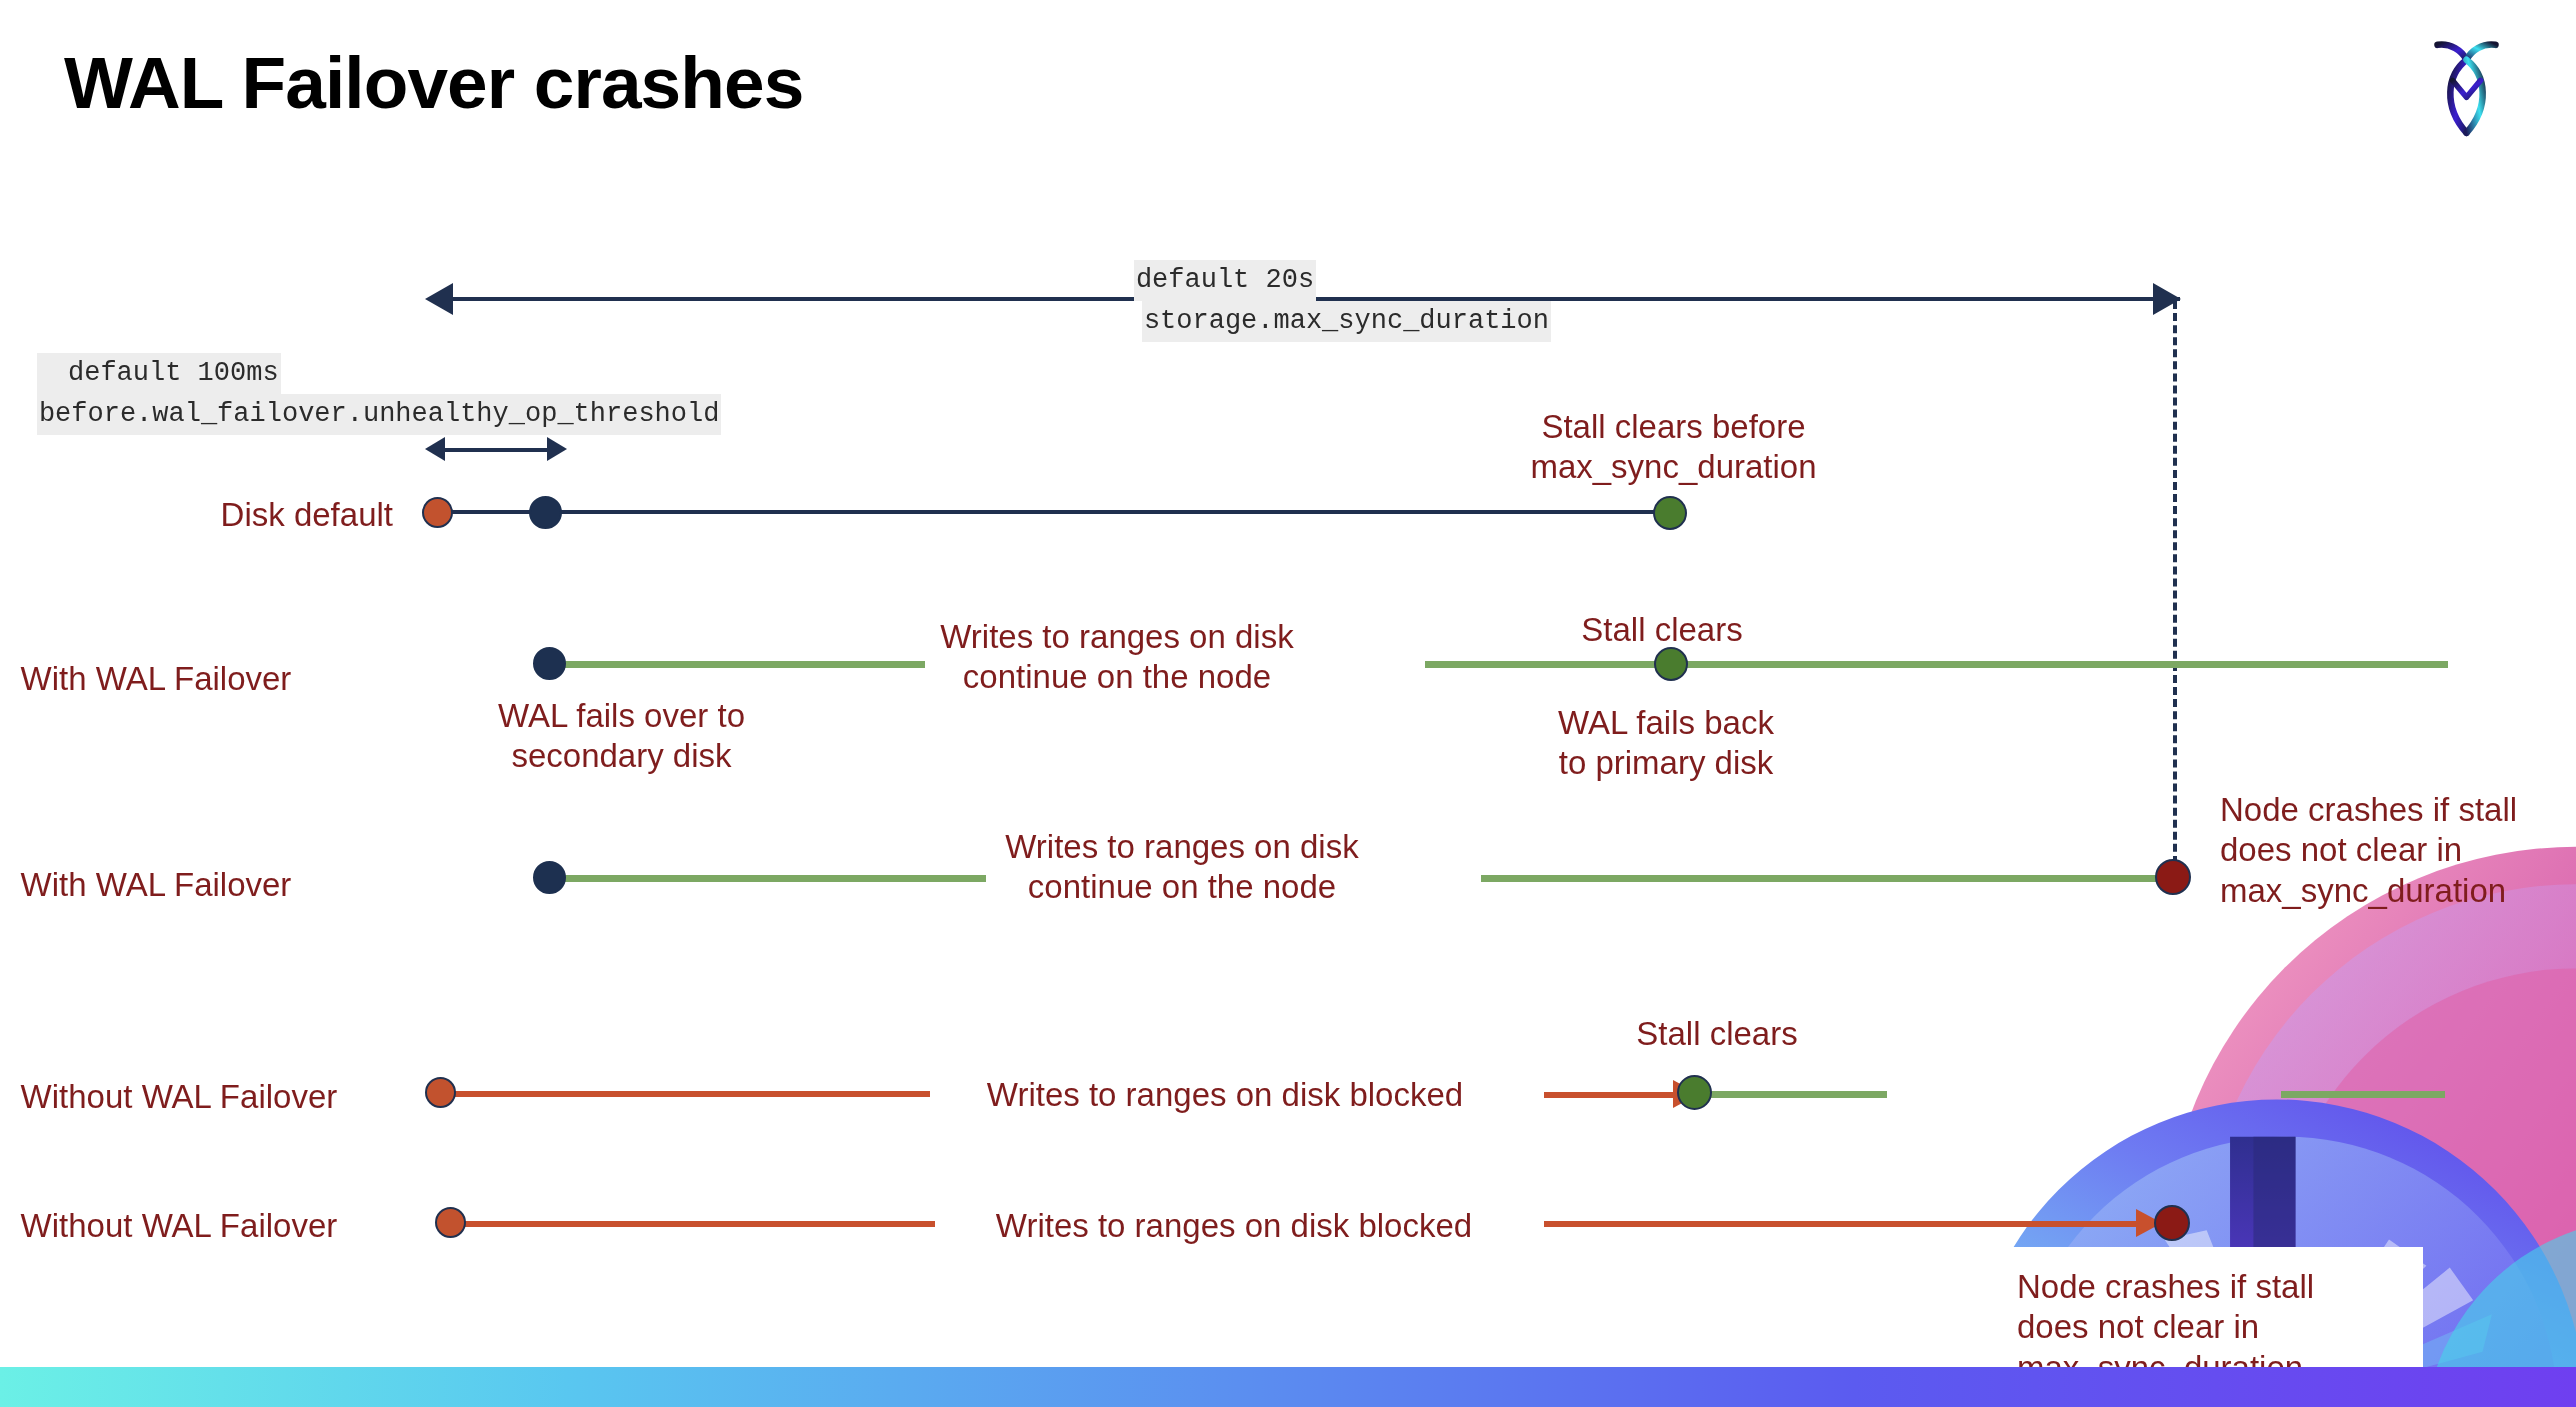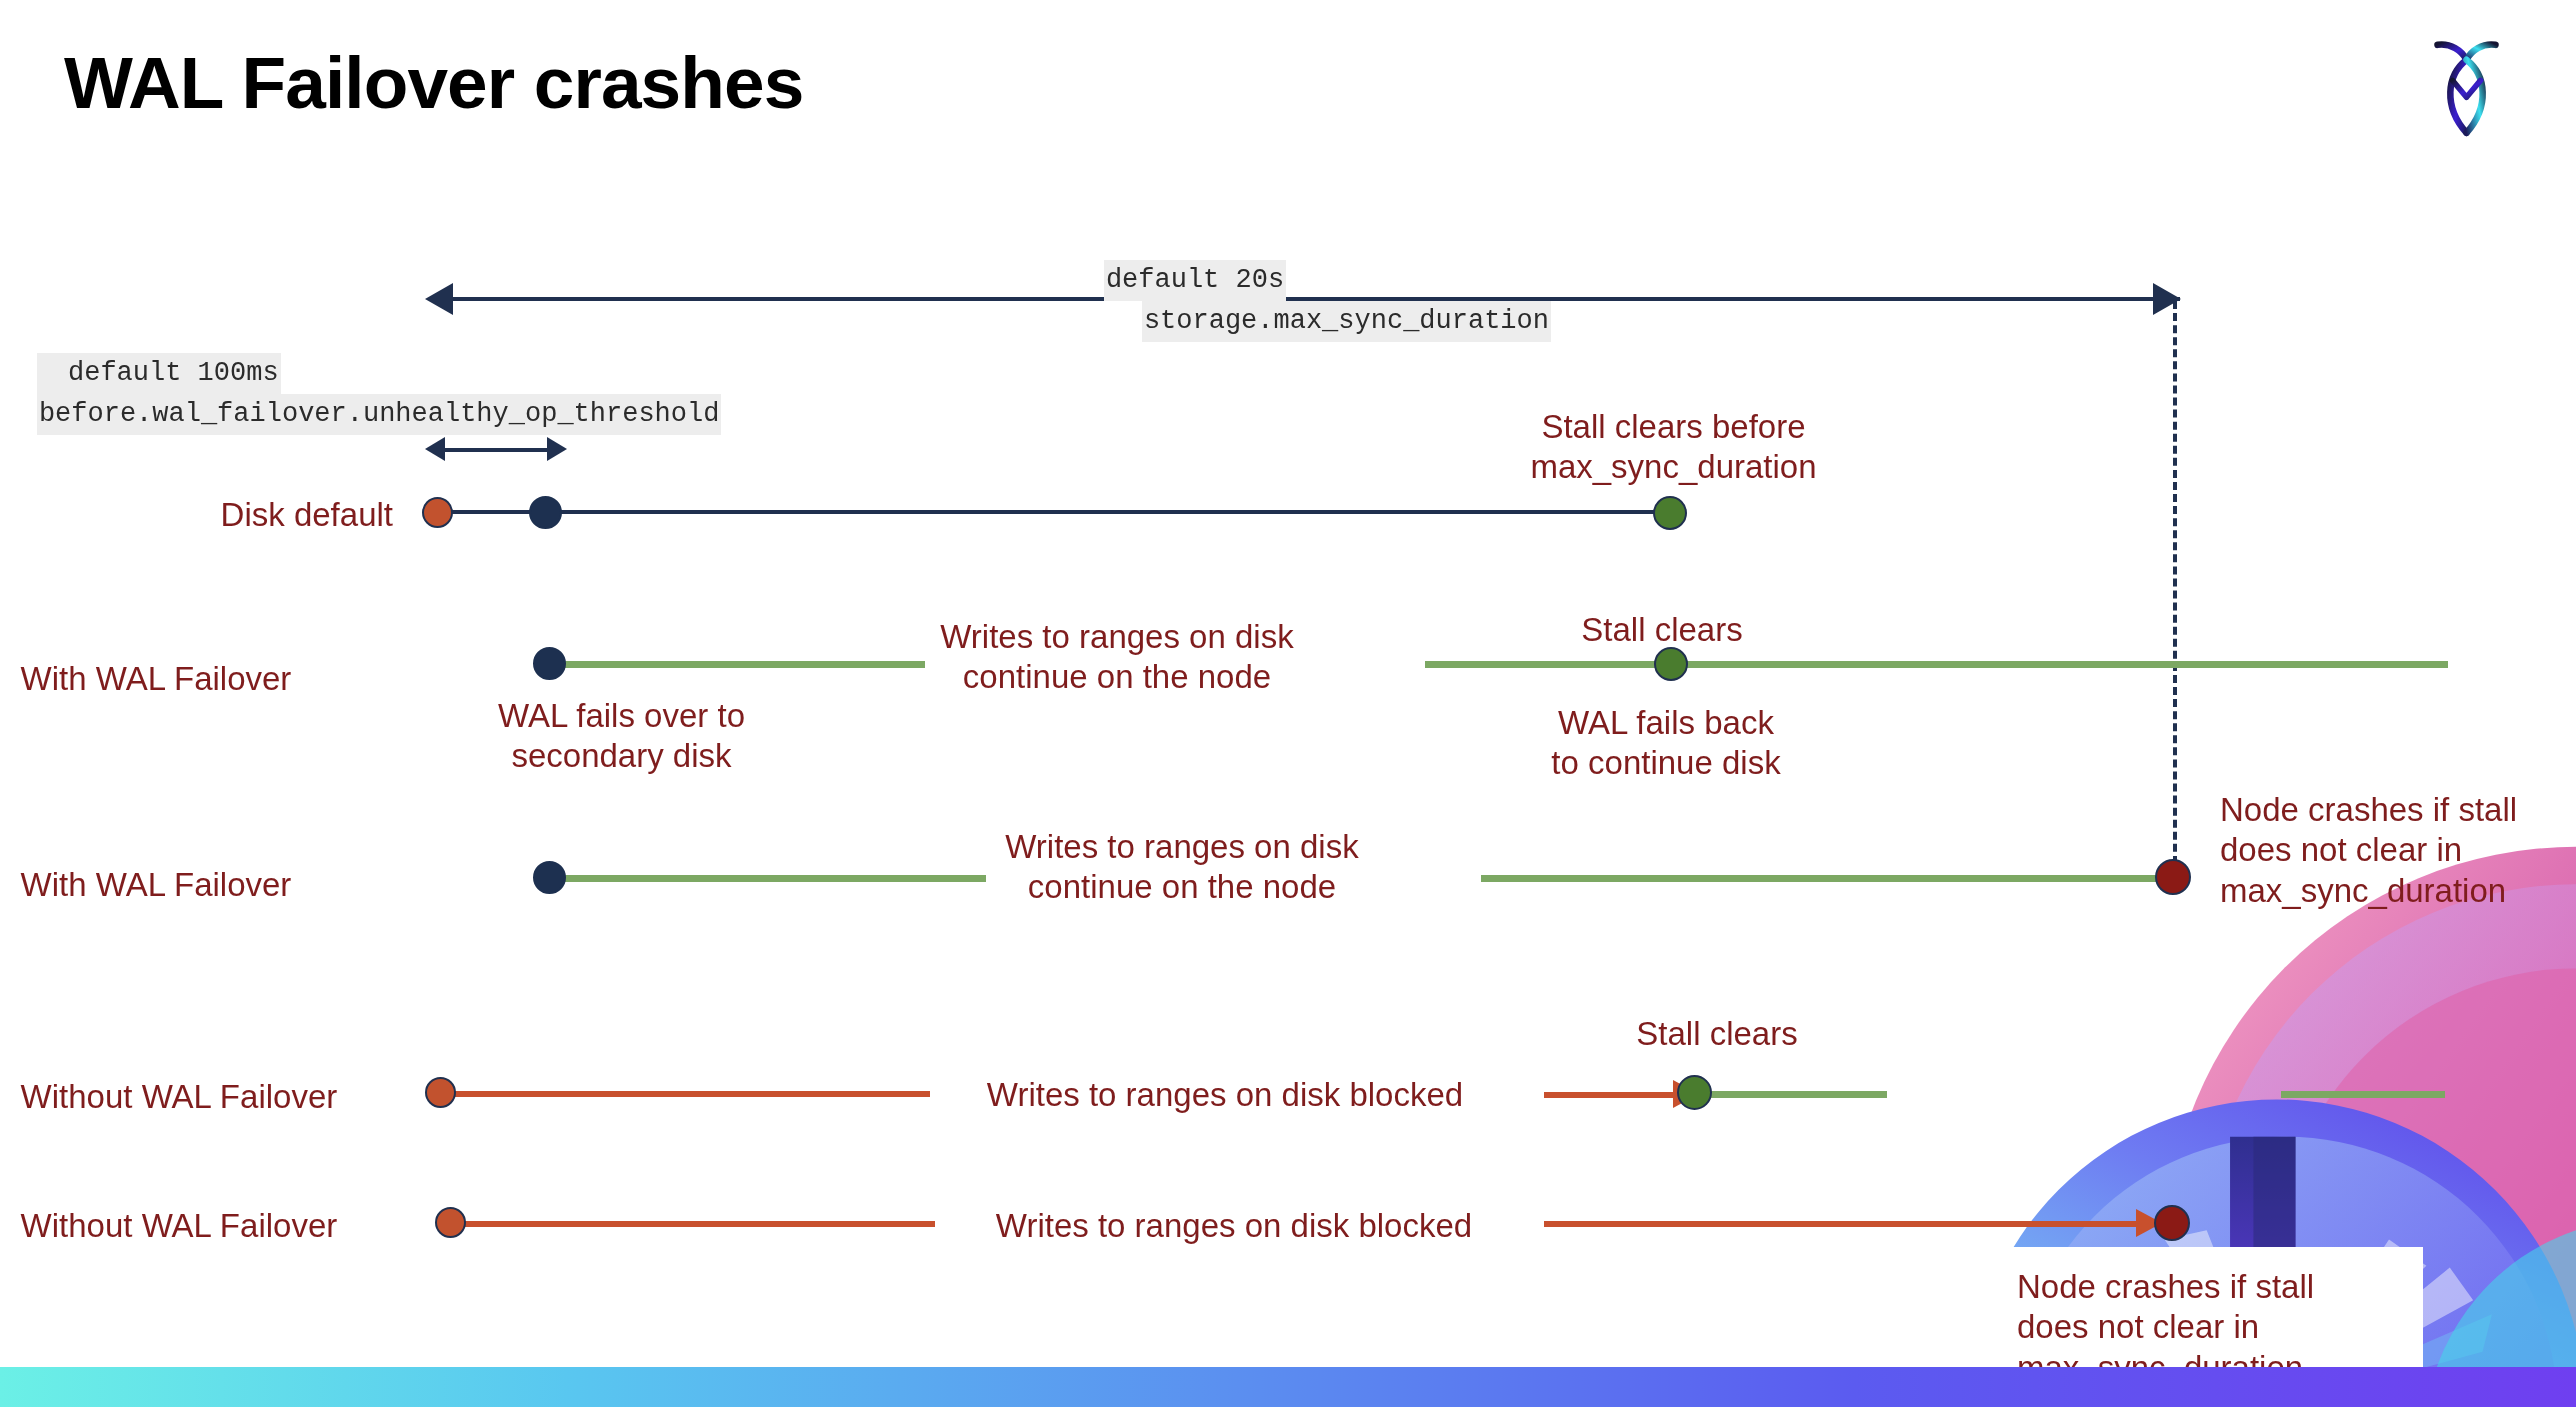--- a/index.html
+++ b/index.html
@@ -172,21 +172,21 @@
 
       <path d="M40 56 L55 74 L70 56" fill="none" stroke="url(#lgL)" stroke-width="6" stroke-linecap="round" stroke-linejoin="round"></path>
       <path d="M55 74 L55 110" fill="none" stroke="url(#lgL)" stroke-width="6" stroke-linecap="round"></path>
     </svg>
   </div>
 
   <div class="arrowhead left" style="left:425px;top:283px;"></div>
   <div class="hline navy" style="left:451px;top:297px;width:1729px;"></div>
   <div class="arrowhead right" style="left:2153px;top:283px;"></div>
 
-  <div class="codechip" style="left:1104px;top:260px;">default 20s</div>
+  <div class="codechip" style="left:1134px;top:260px;">default 20s</div>
   <div class="codechip" style="left:1142px;top:301px;">storage.max_sync_duration</div>
 
   <div class="vdash" style="left:2173px;top:301px;height:575px;"></div>
 
   <div class="codechip" style="left:37px;top:353px;padding-left:31px;">default 100ms</div>
   <div class="codechip" style="left:37px;top:394px;">before.wal_failover.unhealthy_op_threshold</div>
 
   <div class="arrowhead left sm" style="left:425px;top:437px;"></div>
   <div class="hline navy" style="left:444px;top:448px;width:107px;height:3.7px;"></div>
   <div class="arrowhead right sm" style="left:547px;top:437px;"></div>
@@ -207,21 +207,21 @@
   <div class="hline green" style="left:1425px;top:661px;width:1023px;"></div>
   <div class="marker navy" style="left:533px;top:647px;width:33px;height:33px;"></div>
   <div class="marker green" style="left:1654px;top:647px;width:34px;height:34px;"></div>
 
   <div class="lbl c" style="left:425px;top:696px;width:393px;">WAL fails over to
 secondary disk</div>
   <div class="lbl c" style="left:902px;top:617px;width:430px;">Writes to ranges on disk
 continue on the node</div>
   <div class="lbl c" style="left:1508px;top:610px;width:308px;">Stall clears</div>
   <div class="lbl c" style="left:1512px;top:703px;width:308px;">WAL fails  back
-to continue disk</div>
+to primary disk</div>
 
   <div class="lbl l" style="left:20.6px;top:865px;width:402px;">With WAL Failover</div>
 
   <div class="hline green" style="left:551px;top:875px;width:435px;"></div>
   <div class="hline green" style="left:1481px;top:875px;width:692px;"></div>
   <div class="marker navy" style="left:533px;top:861px;width:33px;height:33px;"></div>
   <div class="marker darkred" style="left:2155px;top:859px;width:36px;height:36px;"></div>
 
   <div class="lbl c" style="left:967px;top:827px;width:430px;">Writes to ranges on disk
 continue on the node</div>

